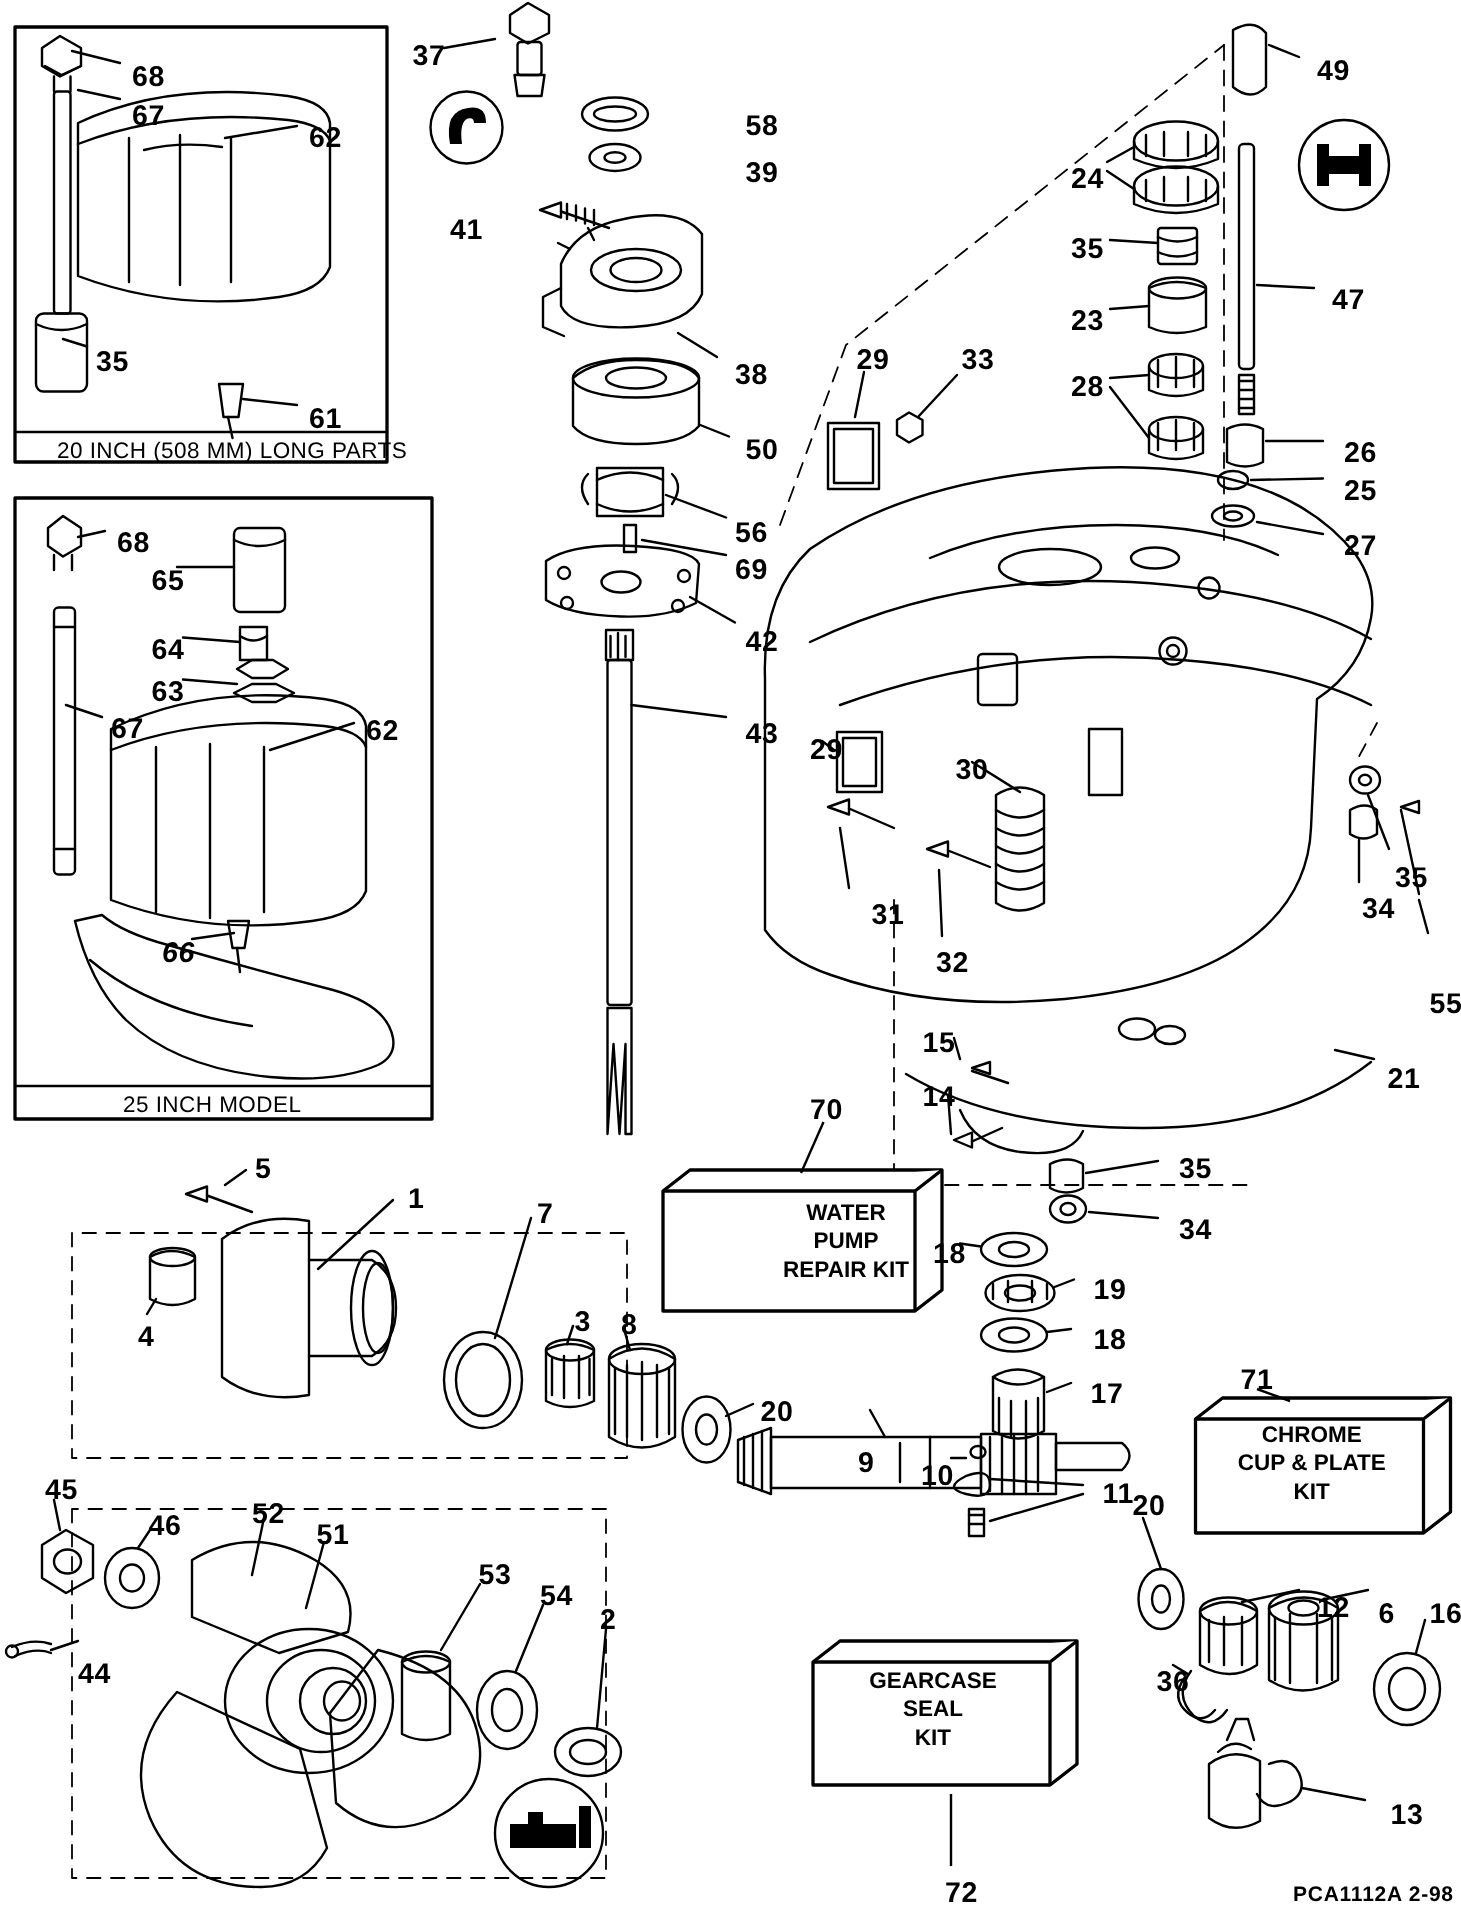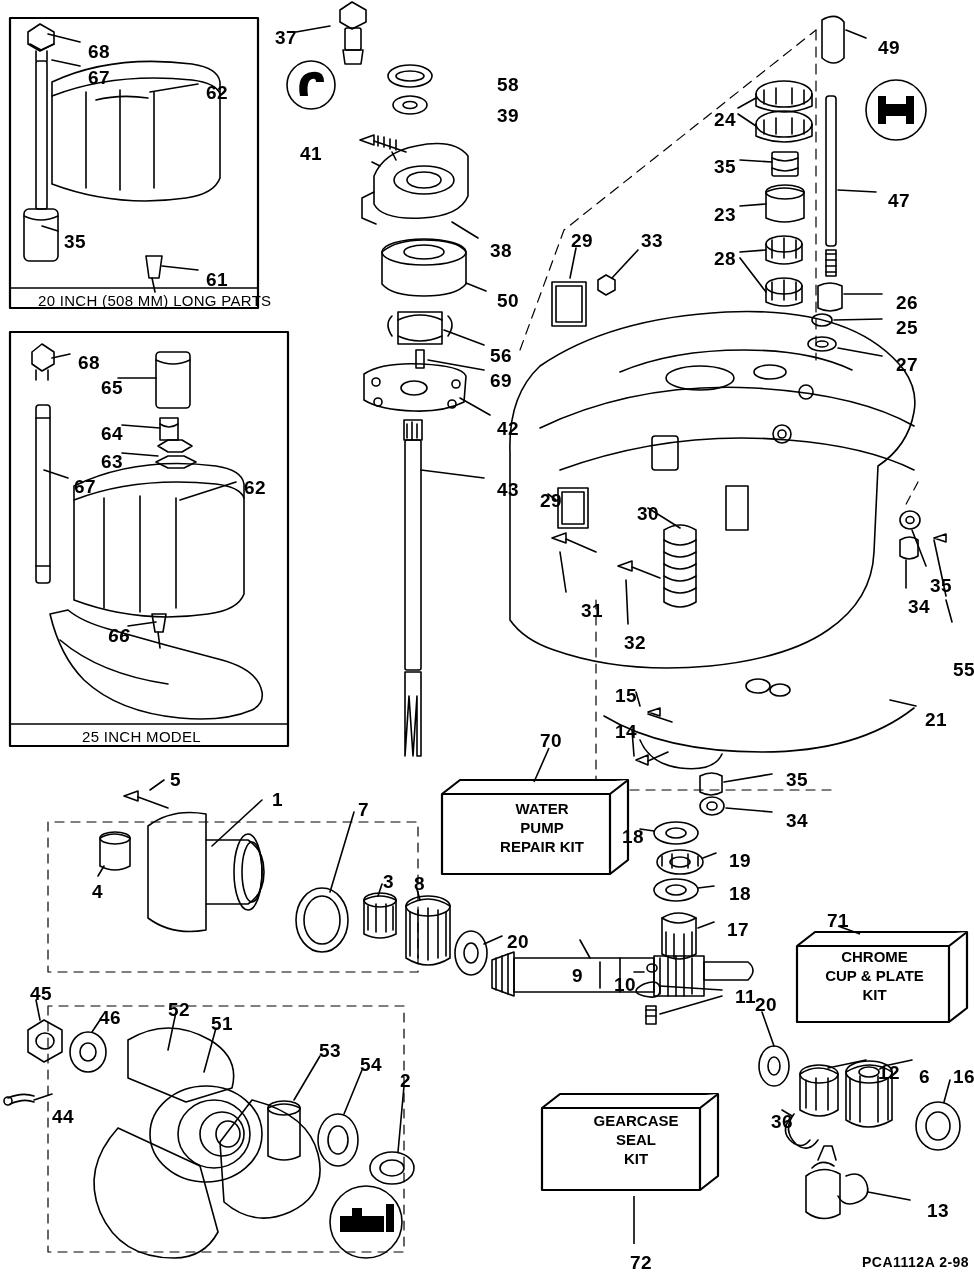--- a/index.html
+++ b/index.html
@@ -387,41 +387,41 @@
     <line x1="868" y1="1192" x2="910" y2="1200"></line>
   </g>
 </svg>
 
 <svg style="position:absolute;left:440px;top:778px;width:190px;height:110px" xmlns="http://www.w3.org/2000/svg">
   <g fill="#fff" stroke="#000" stroke-width="2.2" stroke-linejoin="round">
     <path d="M2 16 L20 2 L188 2 L188 82 L170 96 L2 96 Z"></path>
     <path d="M2 16 L170 16 L188 2 M170 16 L170 96"></path>
   </g>
 </svg>
-<div class="boxlabel" style="left:444px;top:800px;width:196px;">WATER
+<div class="boxlabel" style="left:444px;top:800px;width:196px;padding-left:22px;">WATER
 PUMP
 REPAIR KIT</div>
 
 <svg style="position:absolute;left:795px;top:930px;width:175px;height:105px" xmlns="http://www.w3.org/2000/svg">
   <g fill="#fff" stroke="#000" stroke-width="2.2" stroke-linejoin="round">
     <path d="M2 16 L20 2 L172 2 L172 78 L154 92 L2 92 Z"></path>
     <path d="M2 16 L154 16 L172 2 M154 16 L154 92"></path>
   </g>
 </svg>
 <div class="boxlabel" style="left:798px;top:948px;width:153px;">CHROME
 CUP &amp; PLATE
 KIT</div>
 
 <svg style="position:absolute;left:540px;top:1092px;width:180px;height:110px" xmlns="http://www.w3.org/2000/svg">
   <g fill="#fff" stroke="#000" stroke-width="2.2" stroke-linejoin="round">
     <path d="M2 16 L20 2 L178 2 L178 84 L160 98 L2 98 Z"></path>
     <path d="M2 16 L160 16 L178 2 M160 16 L160 98"></path>
   </g>
 </svg>
-<div class="boxlabel" style="left:572px;top:1112px;width:128px;">GEARCASE
+<div class="boxlabel" style="left:558px;top:1112px;width:128px;">GEARCASE
 SEAL
 KIT</div>
 
 <svg style="position:absolute;left:0;top:0;width:974px;height:1275px;pointer-events:none" xmlns="http://www.w3.org/2000/svg">
   <g stroke="#000" stroke-width="1.6" fill="none">
     <line x1="549" y1="748" x2="534" y2="782"></line>
     <line x1="838" y1="926" x2="860" y2="934"></line>
     <line x1="634" y1="1244" x2="634" y2="1196"></line>
   </g>
 </svg>

